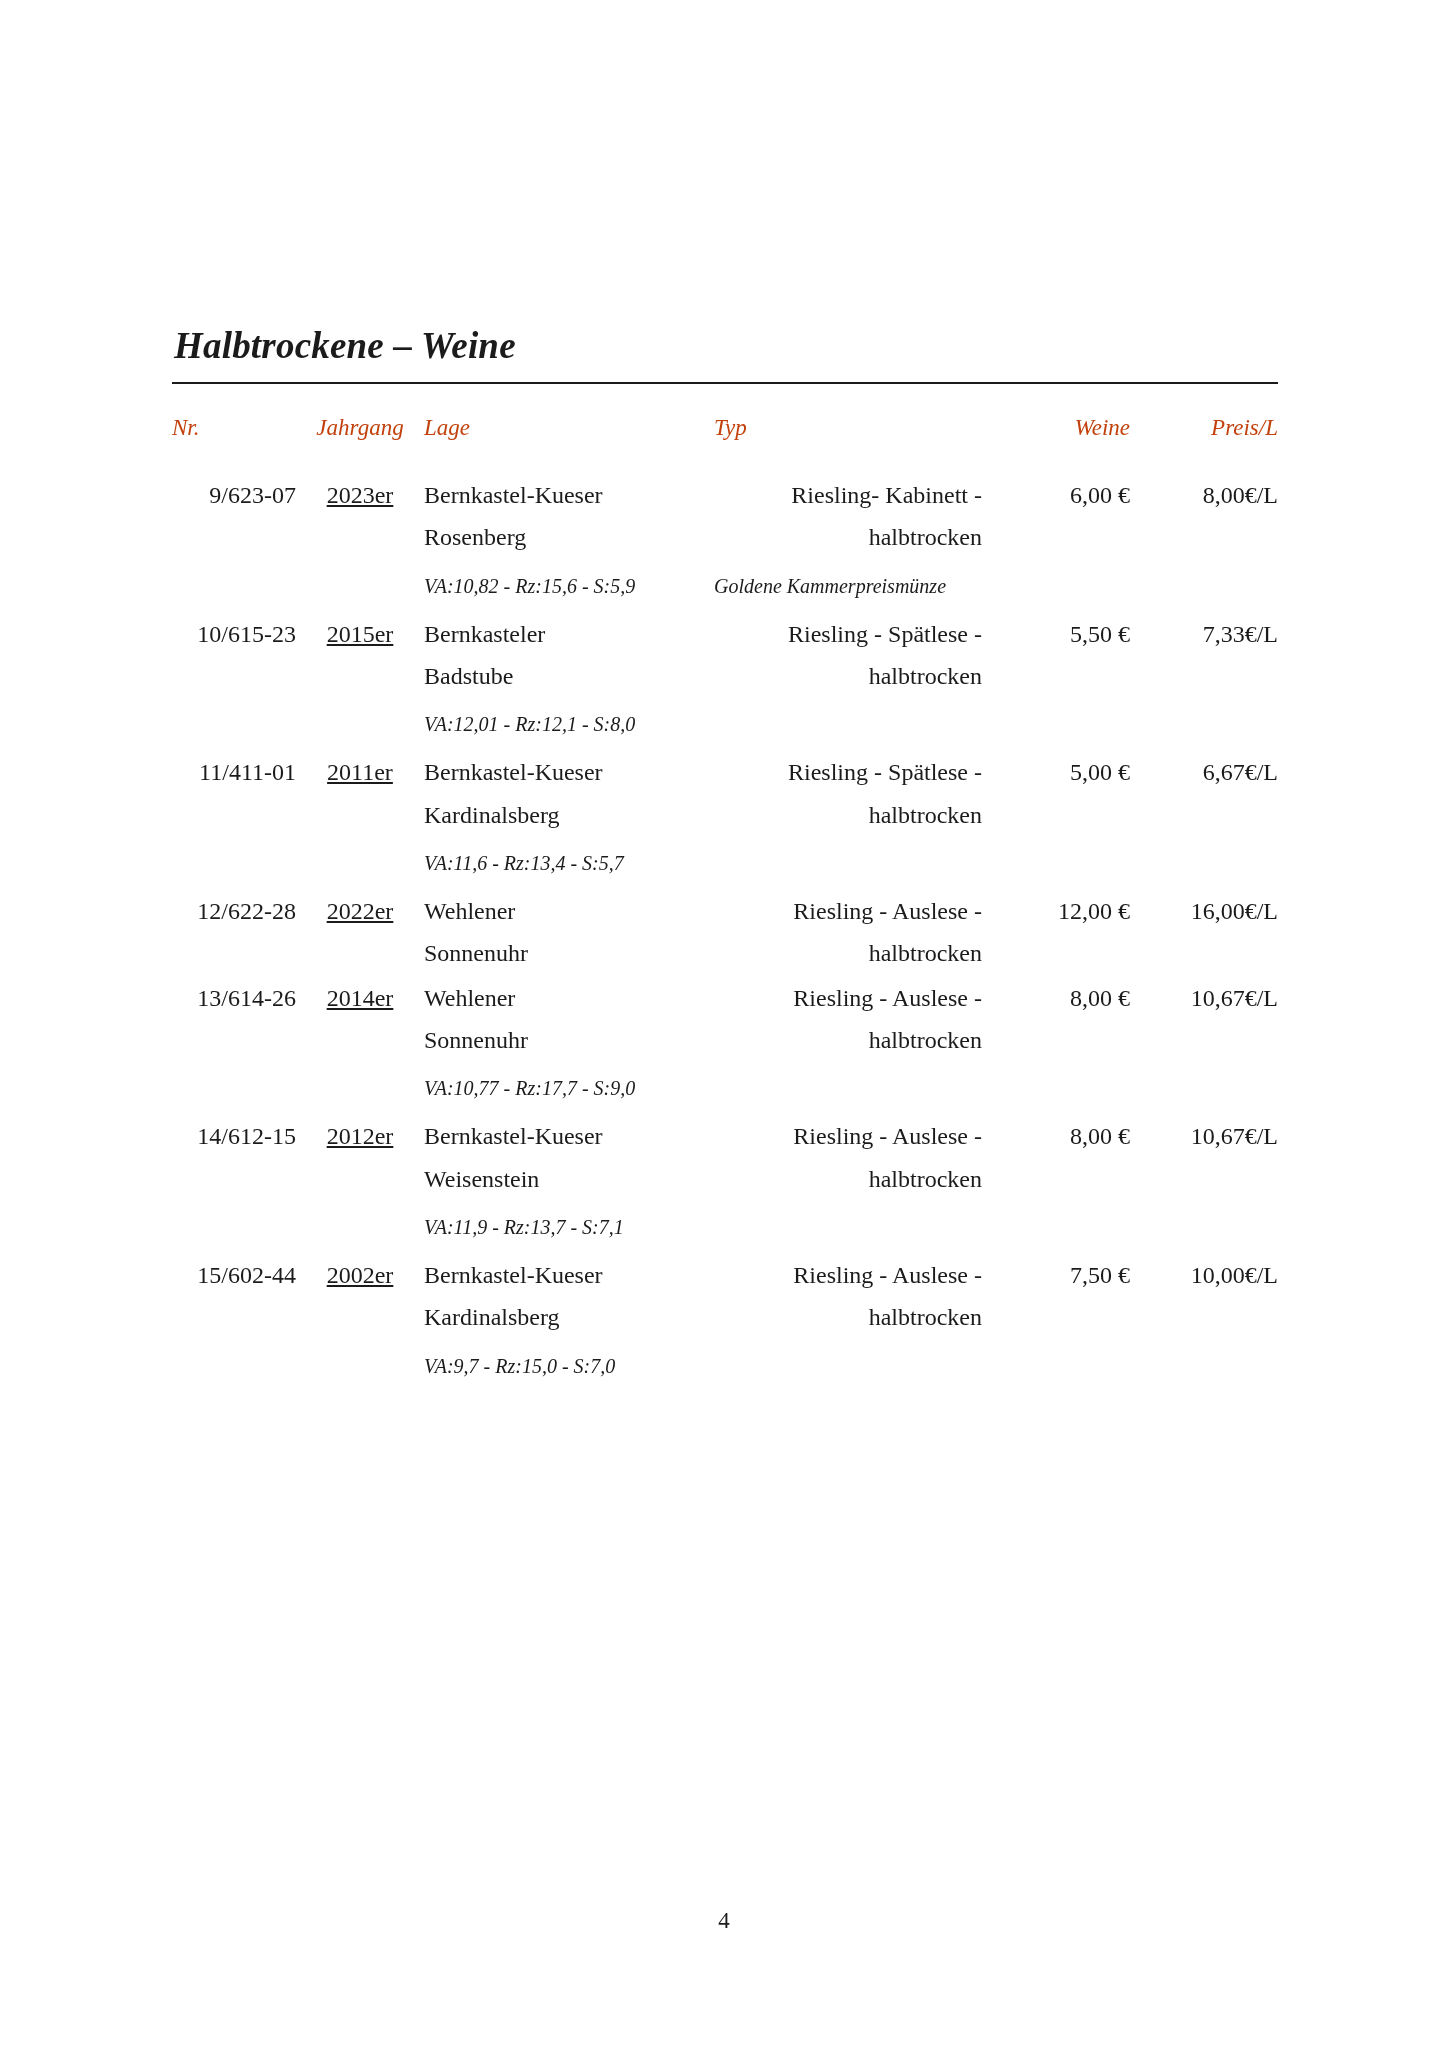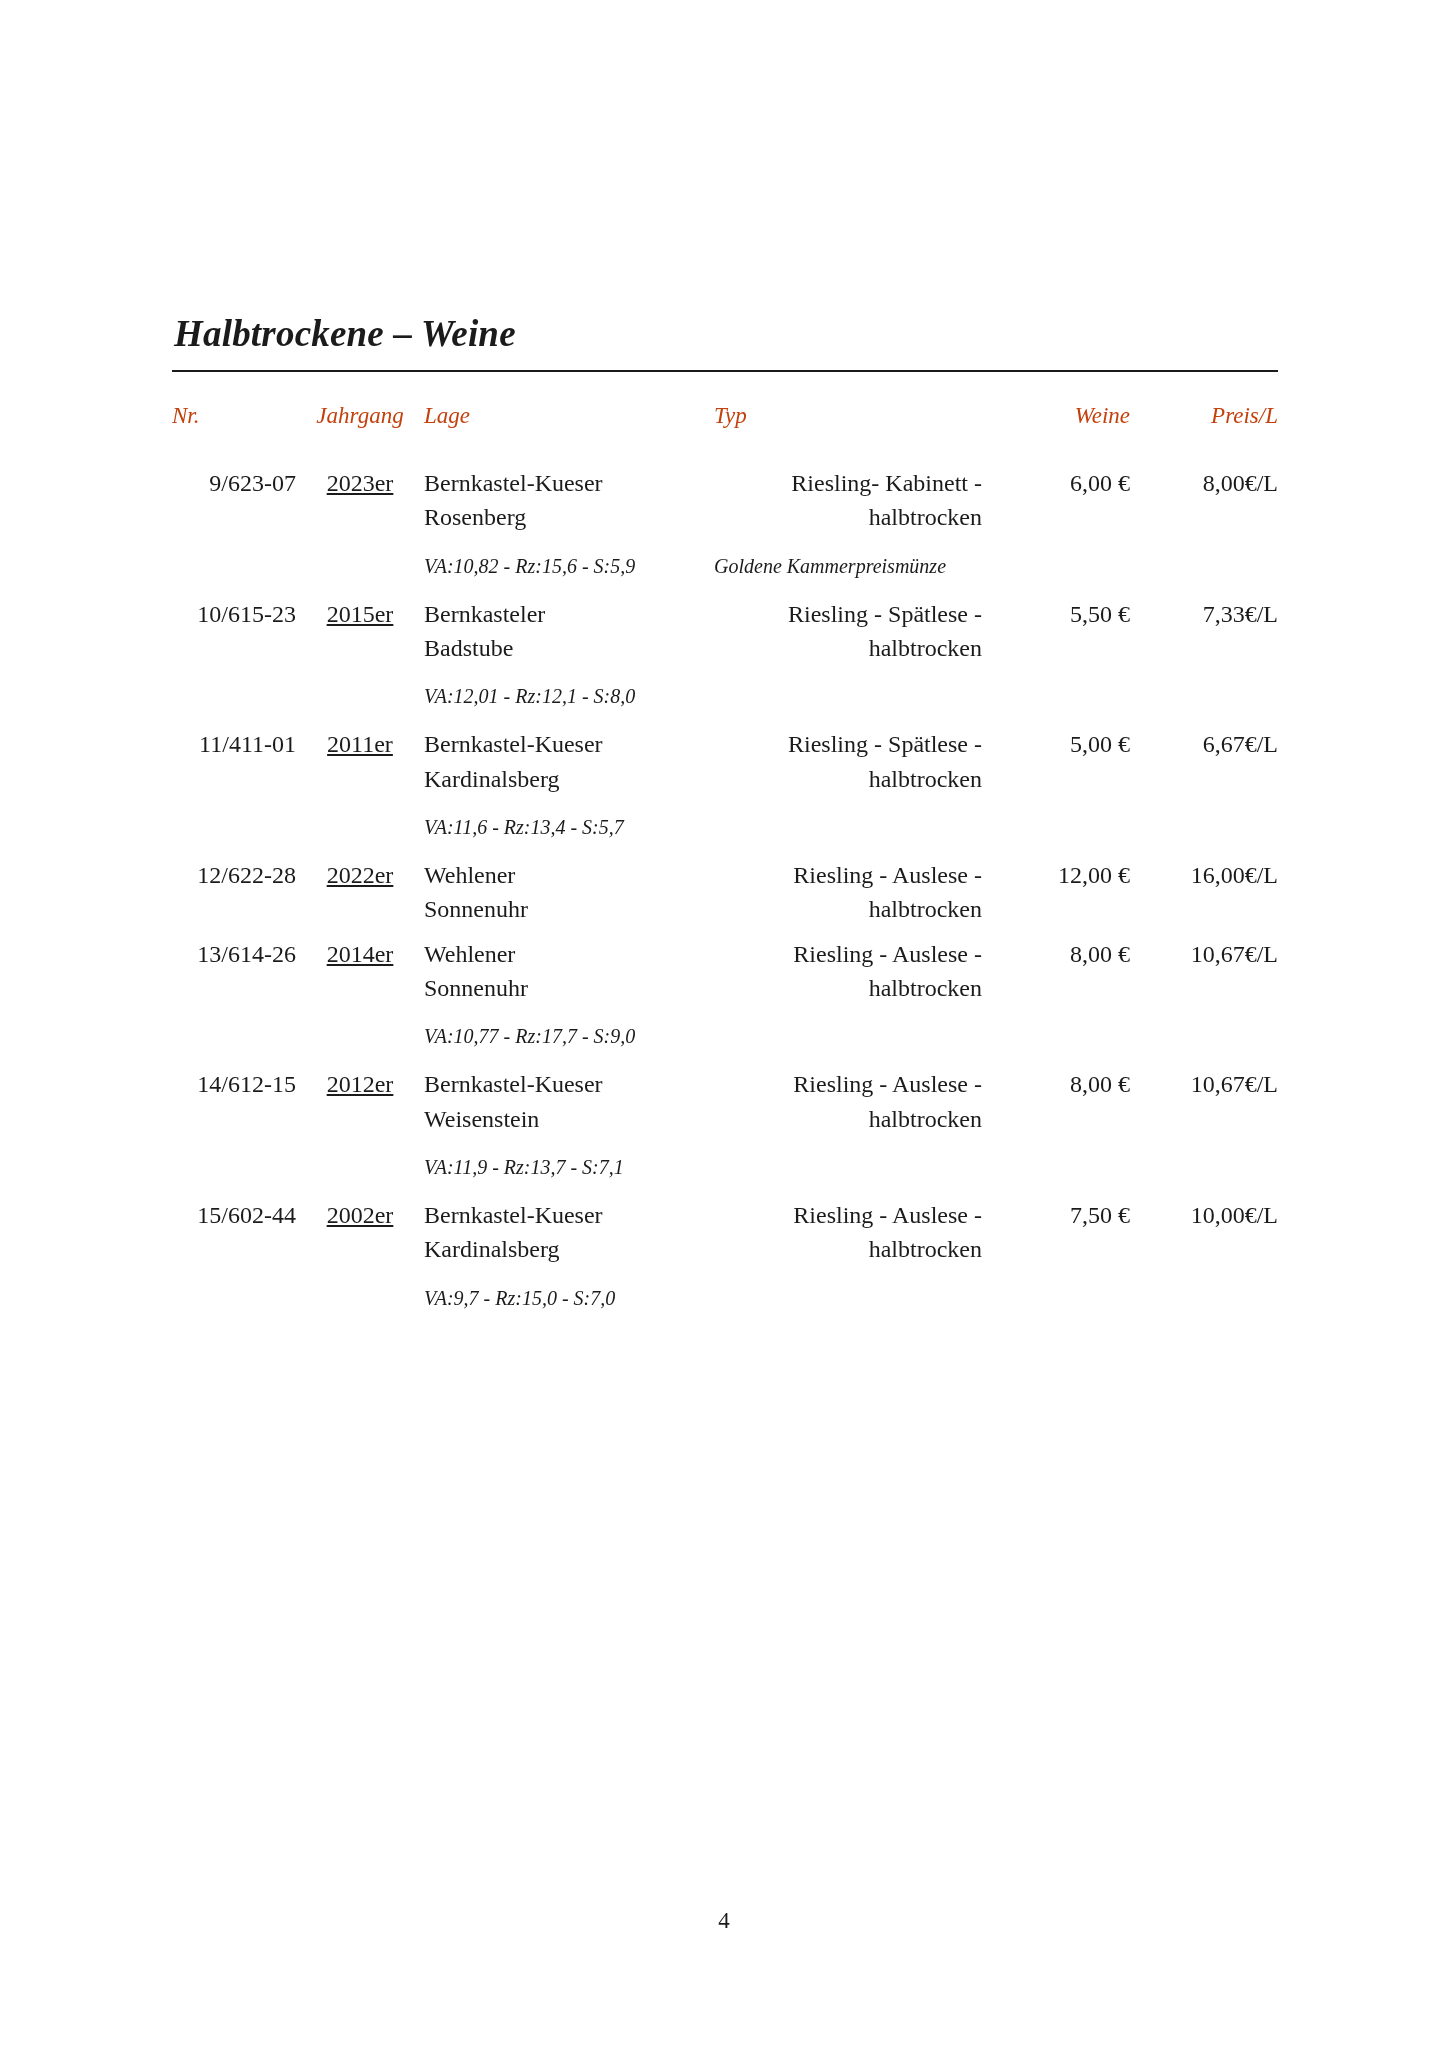--- a/index.html
+++ b/index.html
@@ -20,21 +20,21 @@
     position: absolute;
     left: 0; top: 0;
     width: 1448px;
     height: 2048px;
     background: #ffffff;
   }
 
   .content {
     position: absolute;
     left: 172px;
-    top: 312px;
+    top: 324px;
     width: 1106px;
   }
 
   
   .section-title {
     font-style: italic;
     font-size: 37px;
     line-height: 1.2;
     letter-spacing: 0.2px;
     color: #1b1b1b;
@@ -115,21 +115,21 @@
     padding-right: 16px;
     white-space: nowrap;
   }
   td.d-preisl {
     text-align: right;
     padding-right: 2px;
     white-space: nowrap;
   }
 
   .cell-line { display: block; }
-  .cell-line + .cell-line { margin-top: 6px; }
+  .cell-line + .cell-line { margin-top: 14px; }
 
   
   tr.detail-row td {
     font-style: italic;
     font-size: 20px;
     line-height: 1.2;
     color: #1b1b1b;
     padding-top: 22px;
     padding-bottom: 6px;
   }

